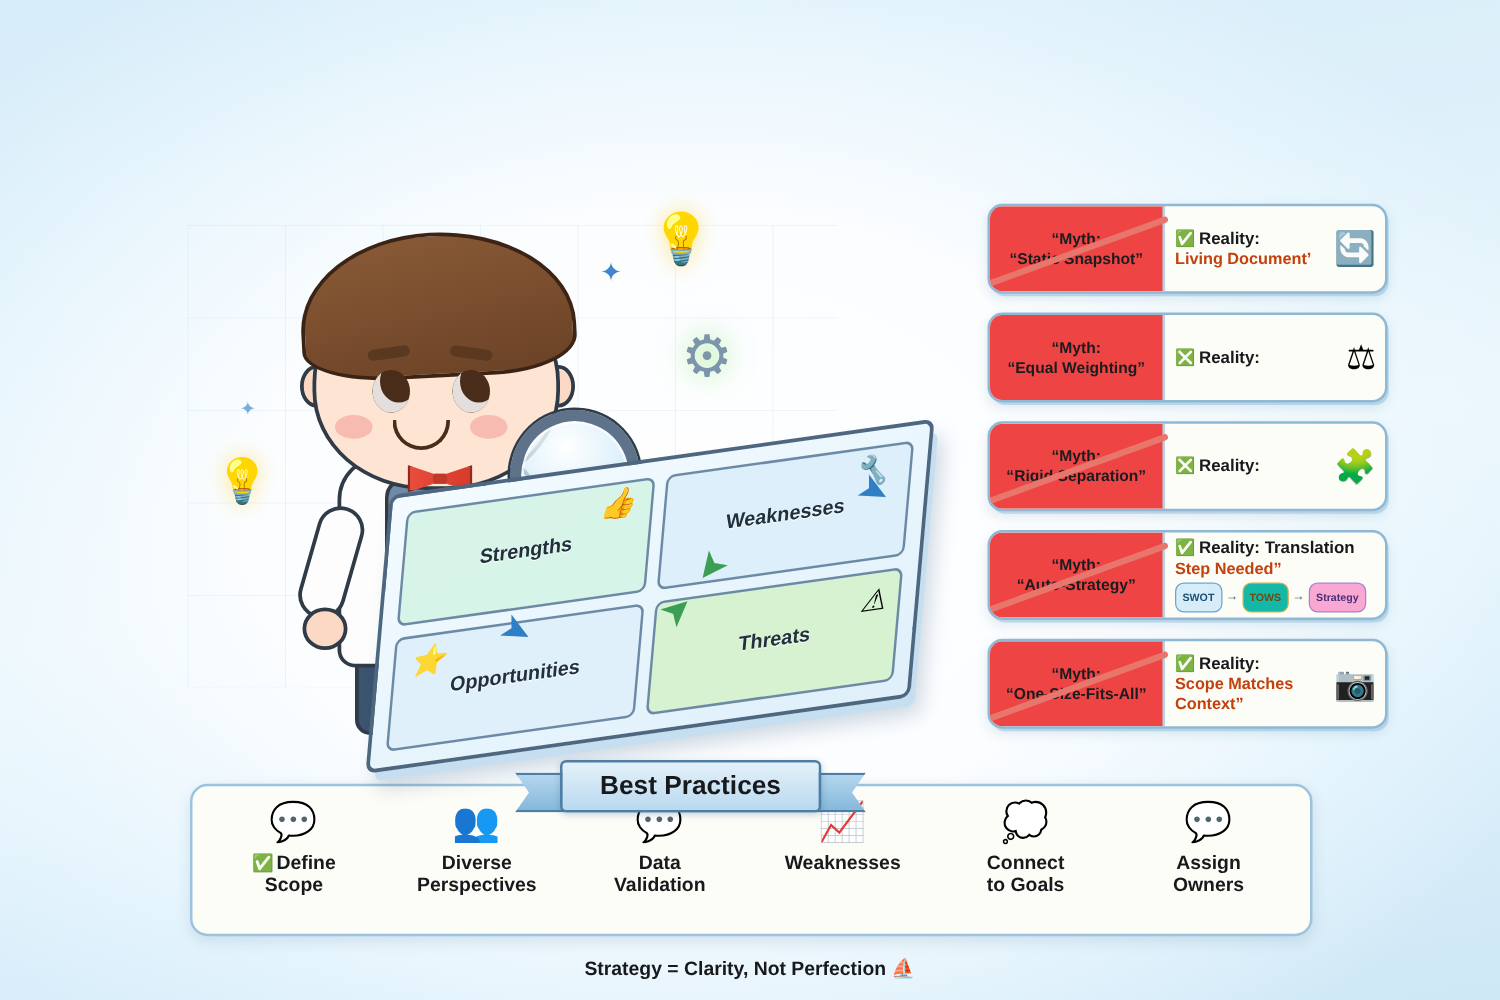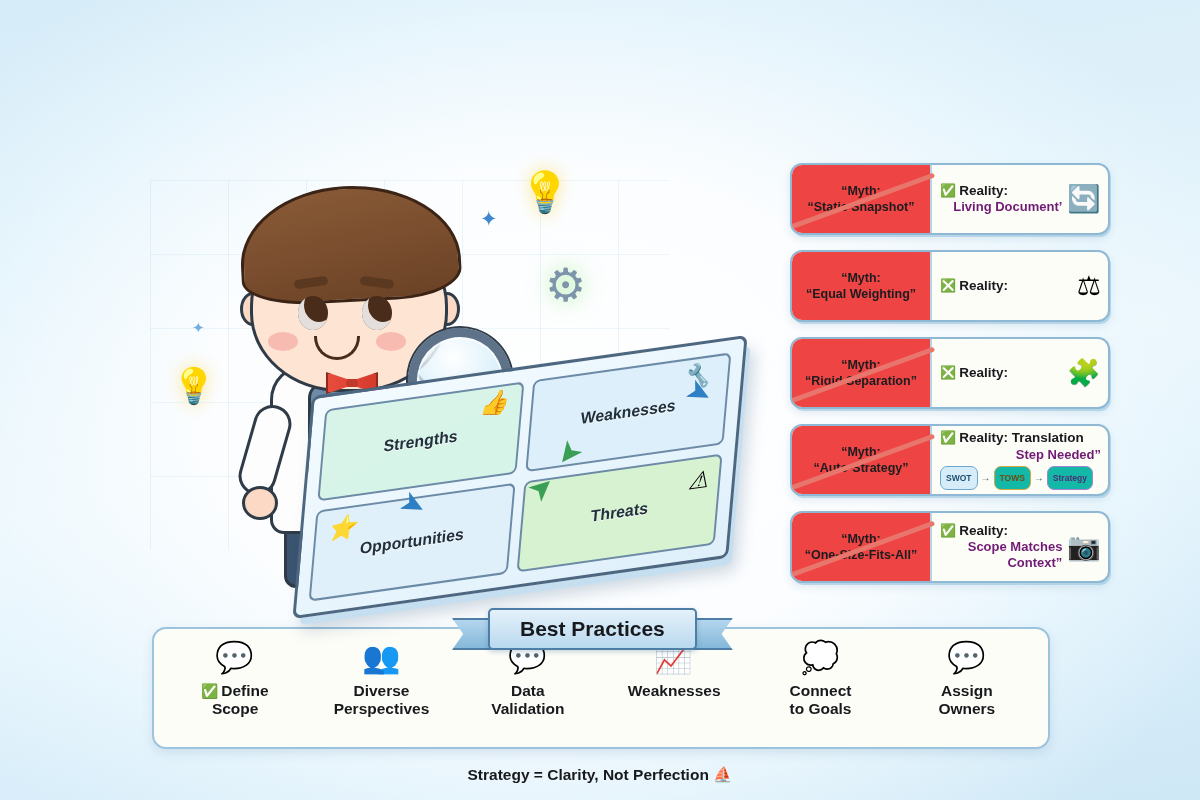--- a/index.html
+++ b/index.html
@@ -154,31 +154,31 @@
     display: flex; flex-direction: column; align-items: center; justify-content: center;
     border-right: 2px solid #b9d3e6; padding: 0 5px; text-align: center;
   }
   .card-myth .ln { font-size: 12.5px; font-weight: 700; color: #1a1c1f; line-height: 1.28; white-space: nowrap; }
   .strike { position: absolute; left: -6%; top: 50%; width: 112%; height: 5px;
     background: #e8766c; border-radius: 3px; transform: rotate(-20deg); transform-origin: center; }
   .card-reality { flex: 1; display: flex; align-items: center; padding: 0 7px 0 8px; gap: 5px; }
   .r-text { flex: 1; min-width: 0; }
   .r-head { font-size: 13.5px; font-weight: 700; color: #17191c; line-height: 1.22; display: flex; align-items: baseline; gap: 3px; }
   .r-emoji { font-size: 13px; }
-  .r-sub { font-size: 13px; font-weight: 700; color: #701a75; line-height: 1.22; text-align: right; }
+  .r-sub { font-size: 13px; font-weight: 700; color: #c2410c; line-height: 1.22; }
   .r-ico { font-size: 27px; flex: none; line-height: 1; }
   .chips { display: flex; align-items: center; gap: 3px; margin-top: 3px; }
   .chip { font-size: 8.5px; font-weight: 700; padding: 6px 5px; border-radius: 7px; border: 1.3px solid; }
   .chip.swot { background:#d6ecf8; border-color:#6ba6cf; color:#1d4f73; }
   .chip.tows { background:#14b8a6; border-color:#d6a743; color:#6d4c10; }
-  .chip.strategy { background:#14b8a6; border-color:#a583d4; color:#4b2f77; }
+  .chip.strategy { background:#f9a8d4; border-color:#a583d4; color:#4b2f77; }
   .chip-arrow { font-size: 10px; color: #44546a; font-weight: 700; }
 
   
-  .ribbon { position: absolute; left: 488px; top: 608px; z-index: 12; }
+  .ribbon { position: absolute; left: 448px; top: 608px; z-index: 12; }
   .ribbon-main {
     position: relative; padding: 7px 30px; border-radius: 5px;
     background: linear-gradient(180deg,#e4f1fa,#b9d9ef);
     border: 2px solid #4e7ea5; box-shadow: 0 2px 5px rgba(40,90,130,.25);
   }
   .ribbon-main span { font-size: 21px; font-weight: 700; color: #17191c; }
   .ribbon-tail { position: absolute; top: 10px; width: 40px; height: 32px;
     background: linear-gradient(180deg,#b4d6ee,#85b8da); border: 2px solid #4e7ea5; }
   .ribbon-tail.l { left: -36px; clip-path: polygon(0 0,100% 0,100% 100%,0 100%,28% 50%); }
   .ribbon-tail.r { right: -36px; clip-path: polygon(0 0,100% 0,72% 50%,100% 100%,0 100%); }

